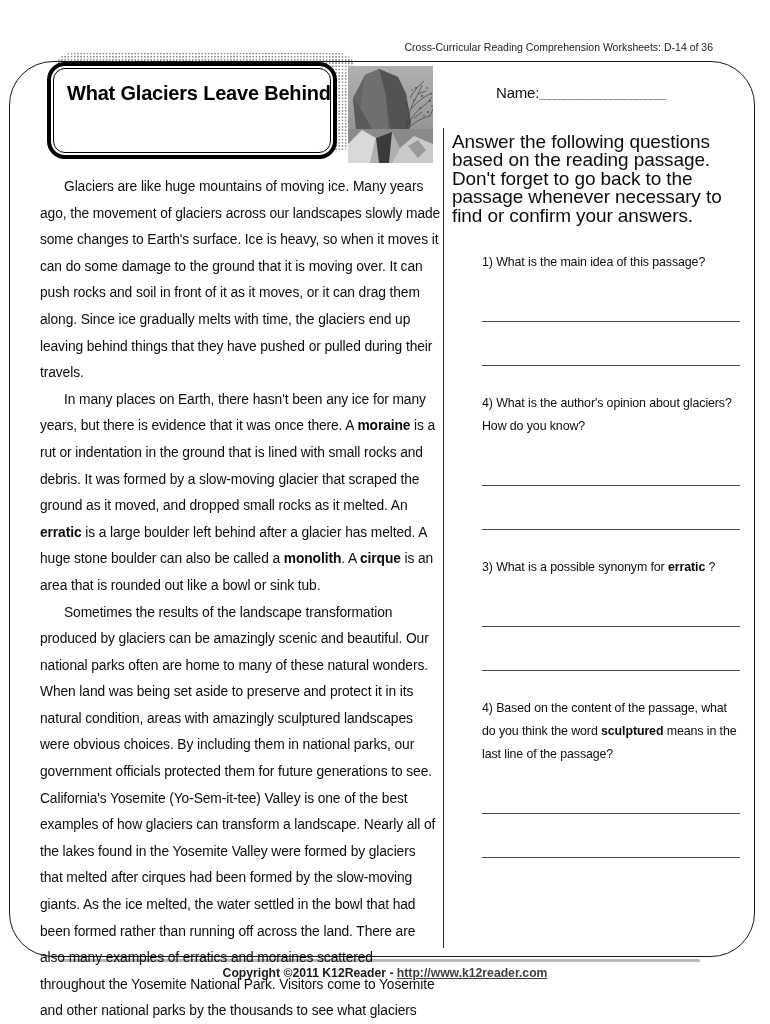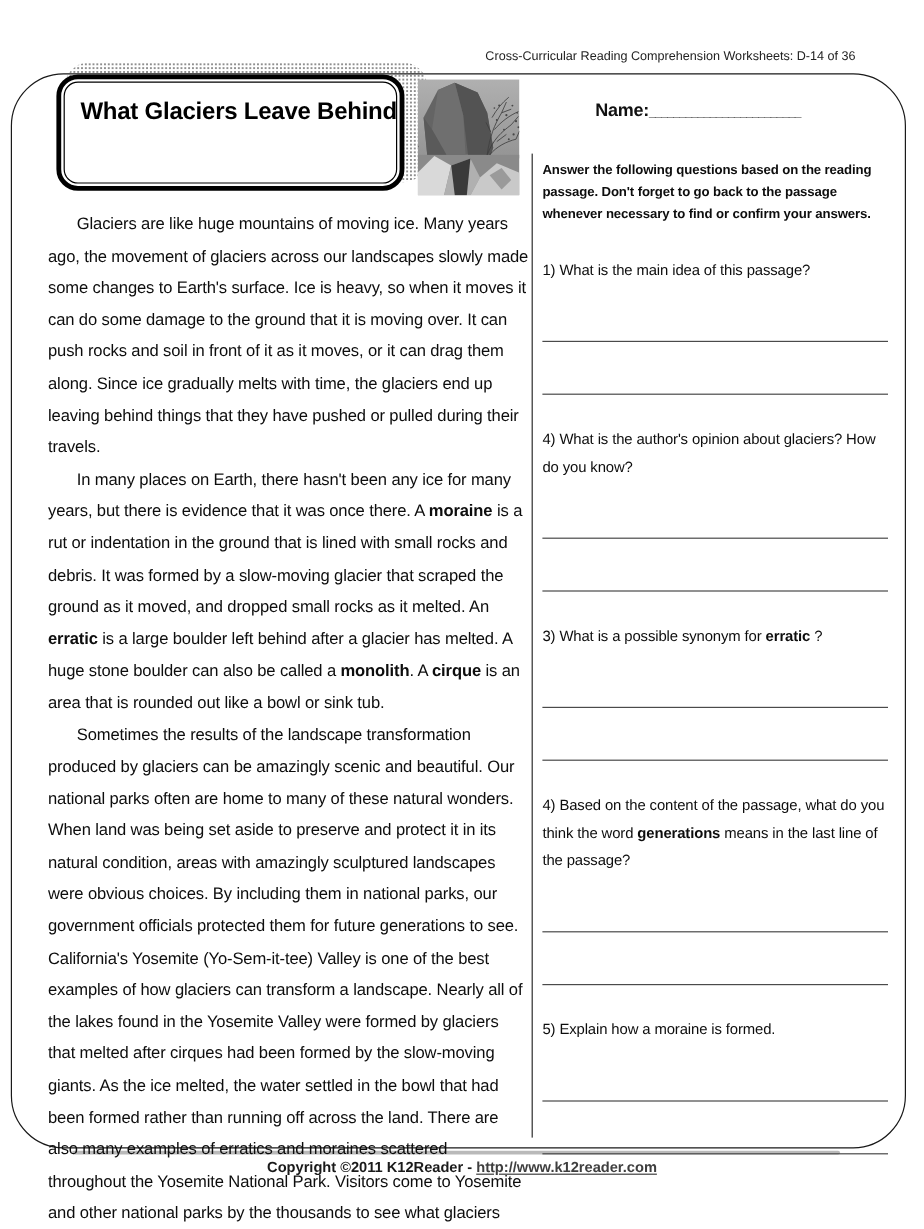--- a/index.html
+++ b/index.html
@@ -56,21 +56,21 @@
     position:absolute; left:348px; top:66px; width:85px; height:97px;
     overflow:hidden;
   }
   .photo svg { display:block; width:100%; height:100%; }
 
   
   .name-row {
     position:absolute; left:496px; top:84px; width:244px;
     display:flex; align-items:baseline; white-space:nowrap; overflow:hidden;
   }
-  .name-label { font-weight:700; font-size:15px; letter-spacing:-0.2px;text-align:center; }
+  .name-label { font-weight:400; font-size:15px; letter-spacing:-0.2px;text-align:center; }
   .name-blank { font-weight:900; font-size:10px; letter-spacing:-0.5px; }
 
   
   .divider {
     position:absolute; left:443px; top:128px; width:1.3px; height:820px;
     background:#2d2d2d;
   }
 
   
   .passage {
@@ -78,24 +78,24 @@
     font-size:13.8px; line-height:26.6px; letter-spacing:-0.1px; color:#0d0d0d;
   }
   .passage p { margin:0; text-indent:24px; }
   .passage strong, .question-text strong { font-weight:bold; }
 
   
   .questions {
     position:absolute; left:452px; top:133px; width:288px; color:#0d0d0d;
   }
   .instructions {
-    font-weight:bold; font-size:11px; line-height:18.4px;
+    font-weight:normal; font-size:19px; line-height:18.4px;
     margin-bottom:26px; letter-spacing:-0.1px;
   }
-  .question { margin-bottom:26px; }
+  .question { margin-bottom:26px;margin-left:30px; }
   .question-text { font-size:12.4px; line-height:23px; letter-spacing:-0.1px; }
   .blank { height:43px; border-bottom:1.4px solid #4a4a4a; }
   .blank.first { height:47px; }
 
   
   .footer {
     position:absolute; left:0; top:966px; width:770px; text-align:center;
     font-size:12.2px; color:#1a1a1a;font-weight:bold;
   }
   .footer-link { color:#3f3f3f; text-decoration:underline; cursor:pointer; }
@@ -192,26 +192,21 @@
         <div class="question-text">4) What is the author's opinion about glaciers? How do you know?</div>
         <div class="blank first"></div>
         <div class="blank"></div>
       </div>
       <div class="question">
         <div class="question-text">3) What is a possible synonym for <strong>erratic</strong> ?</div>
         <div class="blank first"></div>
         <div class="blank"></div>
       </div>
       <div class="question">
-        <div class="question-text">4) Based on the content of the passage, what do you think the word <strong>generations</strong> means in the last line of the passage?</div>
-        <div class="blank first"></div>
-        <div class="blank"></div>
-      </div>
-      <div class="question">
-        <div class="question-text">5) Explain how a moraine is formed.</div>
+        <div class="question-text">4) Based on the content of the passage, what do you think the word <strong>sculptured</strong> means in the last line of the passage?</div>
         <div class="blank first"></div>
         <div class="blank"></div>
       </div>
     </div>
 </div>
 
 <div class="footer">
   <span>Copyright ©2011 K12Reader - </span><a class="footer-link">http://www.k12reader.com</a>
 </div>
 

